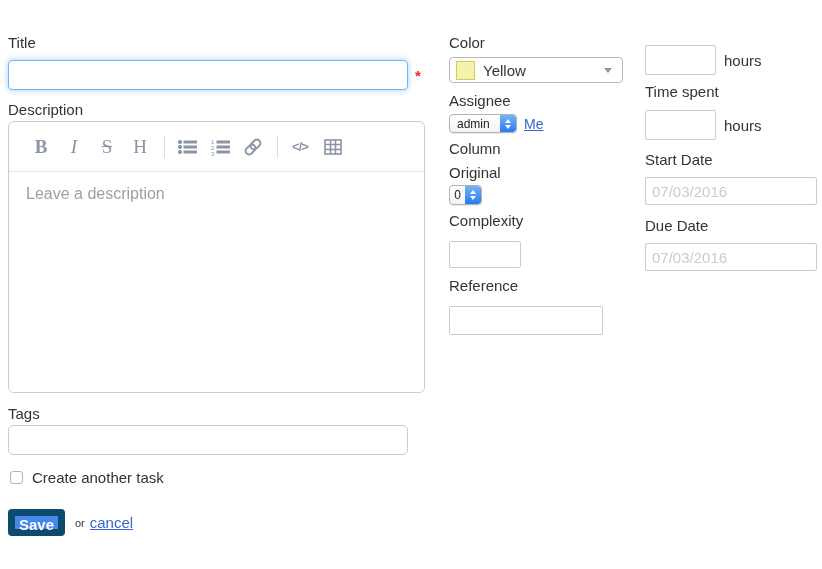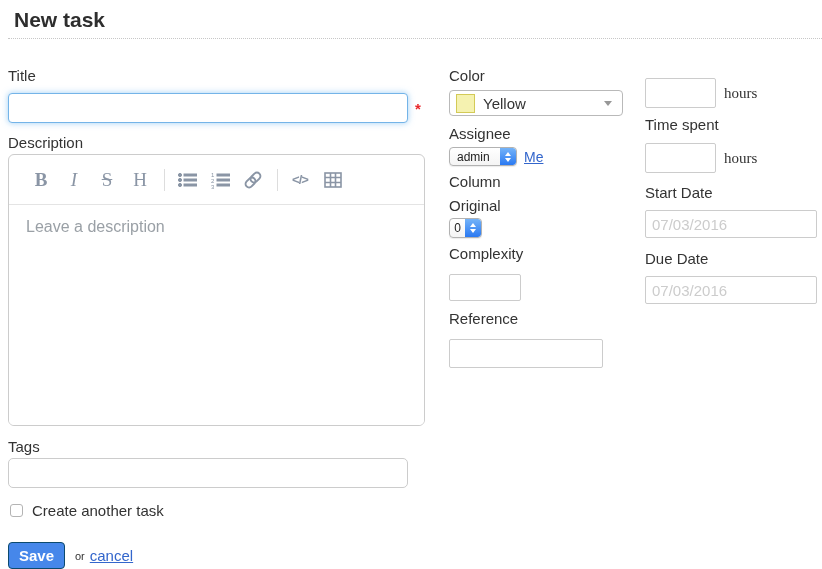--- a/index.html
+++ b/index.html
@@ -46,21 +46,21 @@
   .tags-input { width:400px; height:30px; border:1px solid #ccc; border-radius:5px; margin-top:3px;
                 font-size:15px; padding:0 8px; outline:none; }
 
   .checkbox-row { display:flex; align-items:center; margin-top:14px; }
   .checkbox { width:13px; height:13px; border:1px solid #b4b4b4; border-radius:3px; background:#fff;
               margin:0 9px 0 2px; flex:none; }
   .checkbox-label { font-size:15px; }
 
   .actions-row { display:flex; align-items:center; margin-top:23px; }
   .save-btn { width:57px; height:27px; background:#4687ea; color:#fff; font-weight:bold; font-size:15px;
-              border:1px solid #0c4a6e; border-radius:4px; cursor:pointer;
+              border:7px solid #0c4a6e; border-radius:4px; cursor:pointer;
               font-family:"Liberation Sans","DejaVu Sans",sans-serif; }
   .or-text { margin-left:10px; font-size:11px; }
   a.link { color:#36c; text-decoration:underline; cursor:pointer; }
   .cancel-link { margin-left:5px; font-size:15px; }
 
   
   .color-dd { width:174px; height:26px; border:1px solid #b9b9b9; border-radius:4px; margin-top:6px;
               display:flex; align-items:center; padding:0 10px 0 6px; background:#fff; cursor:pointer; }
   .swatch { width:19px; height:19px; background:#f5f2b0; border:1px solid #d3ca57; flex:none; }
   .color-dd-text { margin-left:8px; font-size:15px; flex:1; }
@@ -94,33 +94,30 @@
 
   .plain-input { border:1px solid #ccc; border-radius:2px; font-size:15px; padding:0 6px; outline:none;
                  font-family:"Liberation Sans","DejaVu Sans",sans-serif; color:#333; }
   .plain-input::placeholder { color:#ccc; }
   .complexity-input { width:72px; height:27px; margin-top:12px; }
   .reference-input { width:154px; height:29px; margin-top:12px; }
 
   
   .hours-row { display:flex; align-items:center; margin-top:10px; }
   .hours-input { width:71px; height:30px; }
-  .hours-suffix { margin-left:8px; font-size:15px;font-family:Liberation Serif, serif; }
+  .hours-suffix { margin-left:8px; font-size:15px; }
   .lbl-timespent { margin-top:9px; }
   .lbl-startdate { margin-top:12px; }
   .lbl-duedate { margin-top:13px; }
   .date-input { width:172px; height:28px; margin-top:9px; }
 </style>
 </head>
 <body>
 
 <div class="page">
-  <div class="page-header">
-    <h1>New task</h1>
-  </div>
 
   <form class="form-columns">
 
     <div class="col1">
       <label class="field-label">Title</label>
       <div class="title-row">
         <input class="title-input" type="text" style="">
         <span class="required">*</span>
       </div>
 

